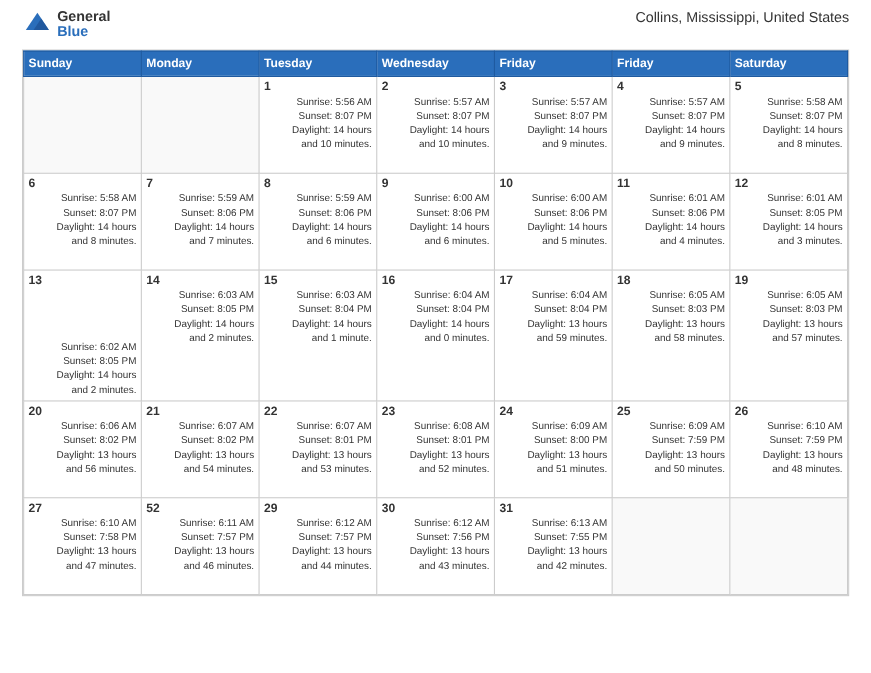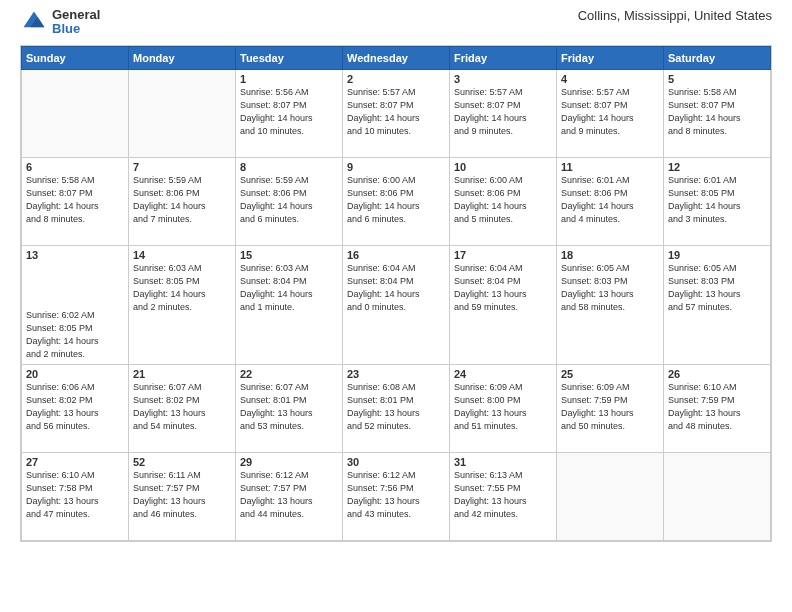--- a/index.html
+++ b/index.html
@@ -86,20 +86,21 @@
     .day-num {
       font-size: 11px;
       font-weight: bold;
       display: block;
       margin-bottom: 1px;
     }
     .day-info {
       font-size: 9px;
       line-height: 1.45;
       color: #333;
+      text-align: right;
     }
     .empty-cell {
       background: #f9f9f9;
     }
     .last-row td {
       height: 80px;
     }
   </style>
 </head>
 <body>

